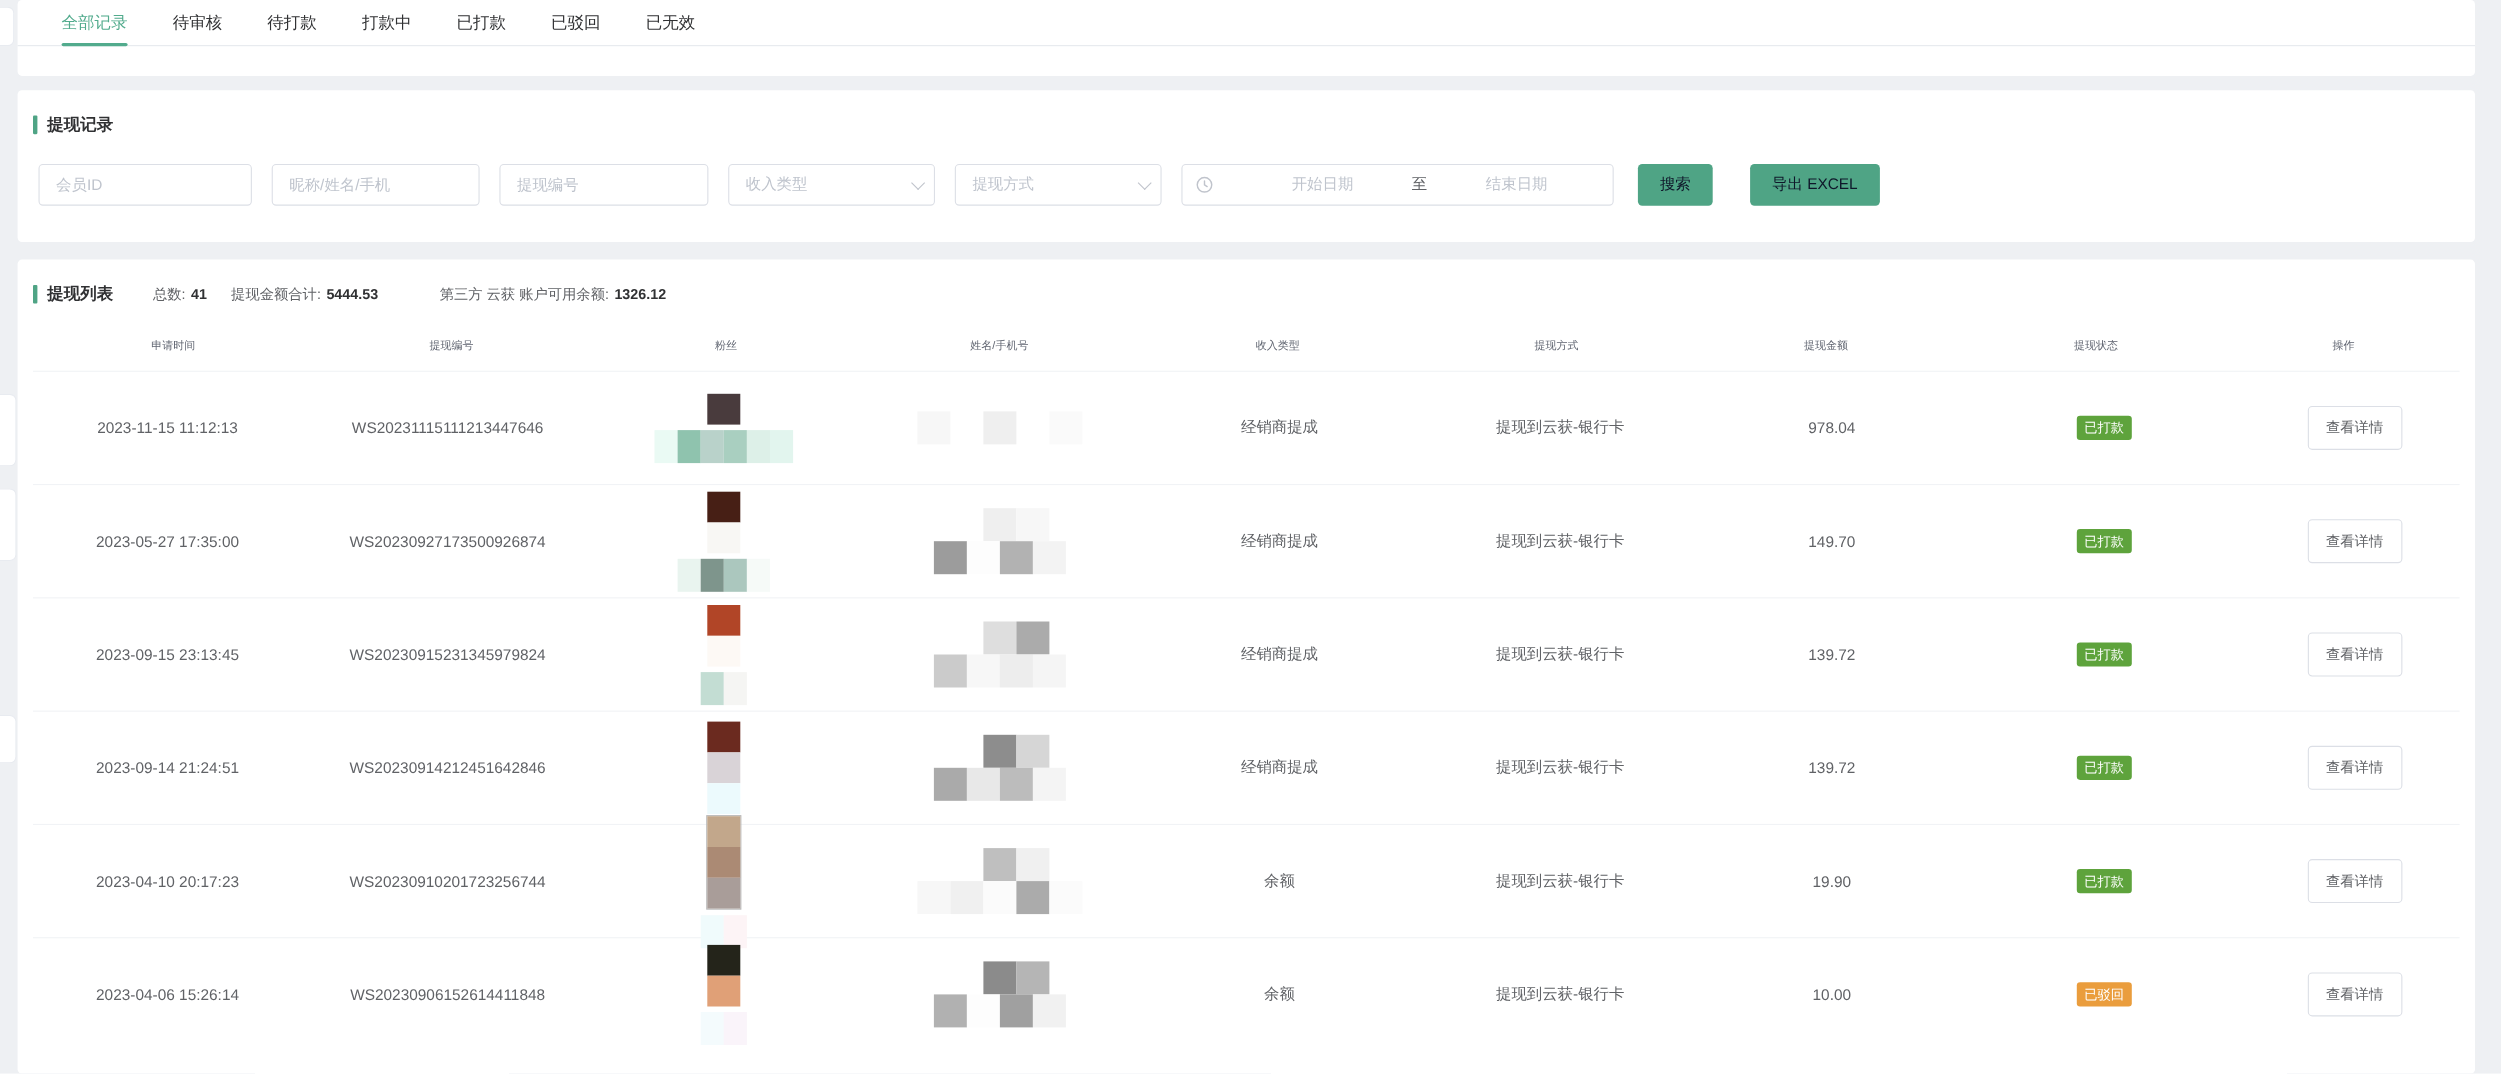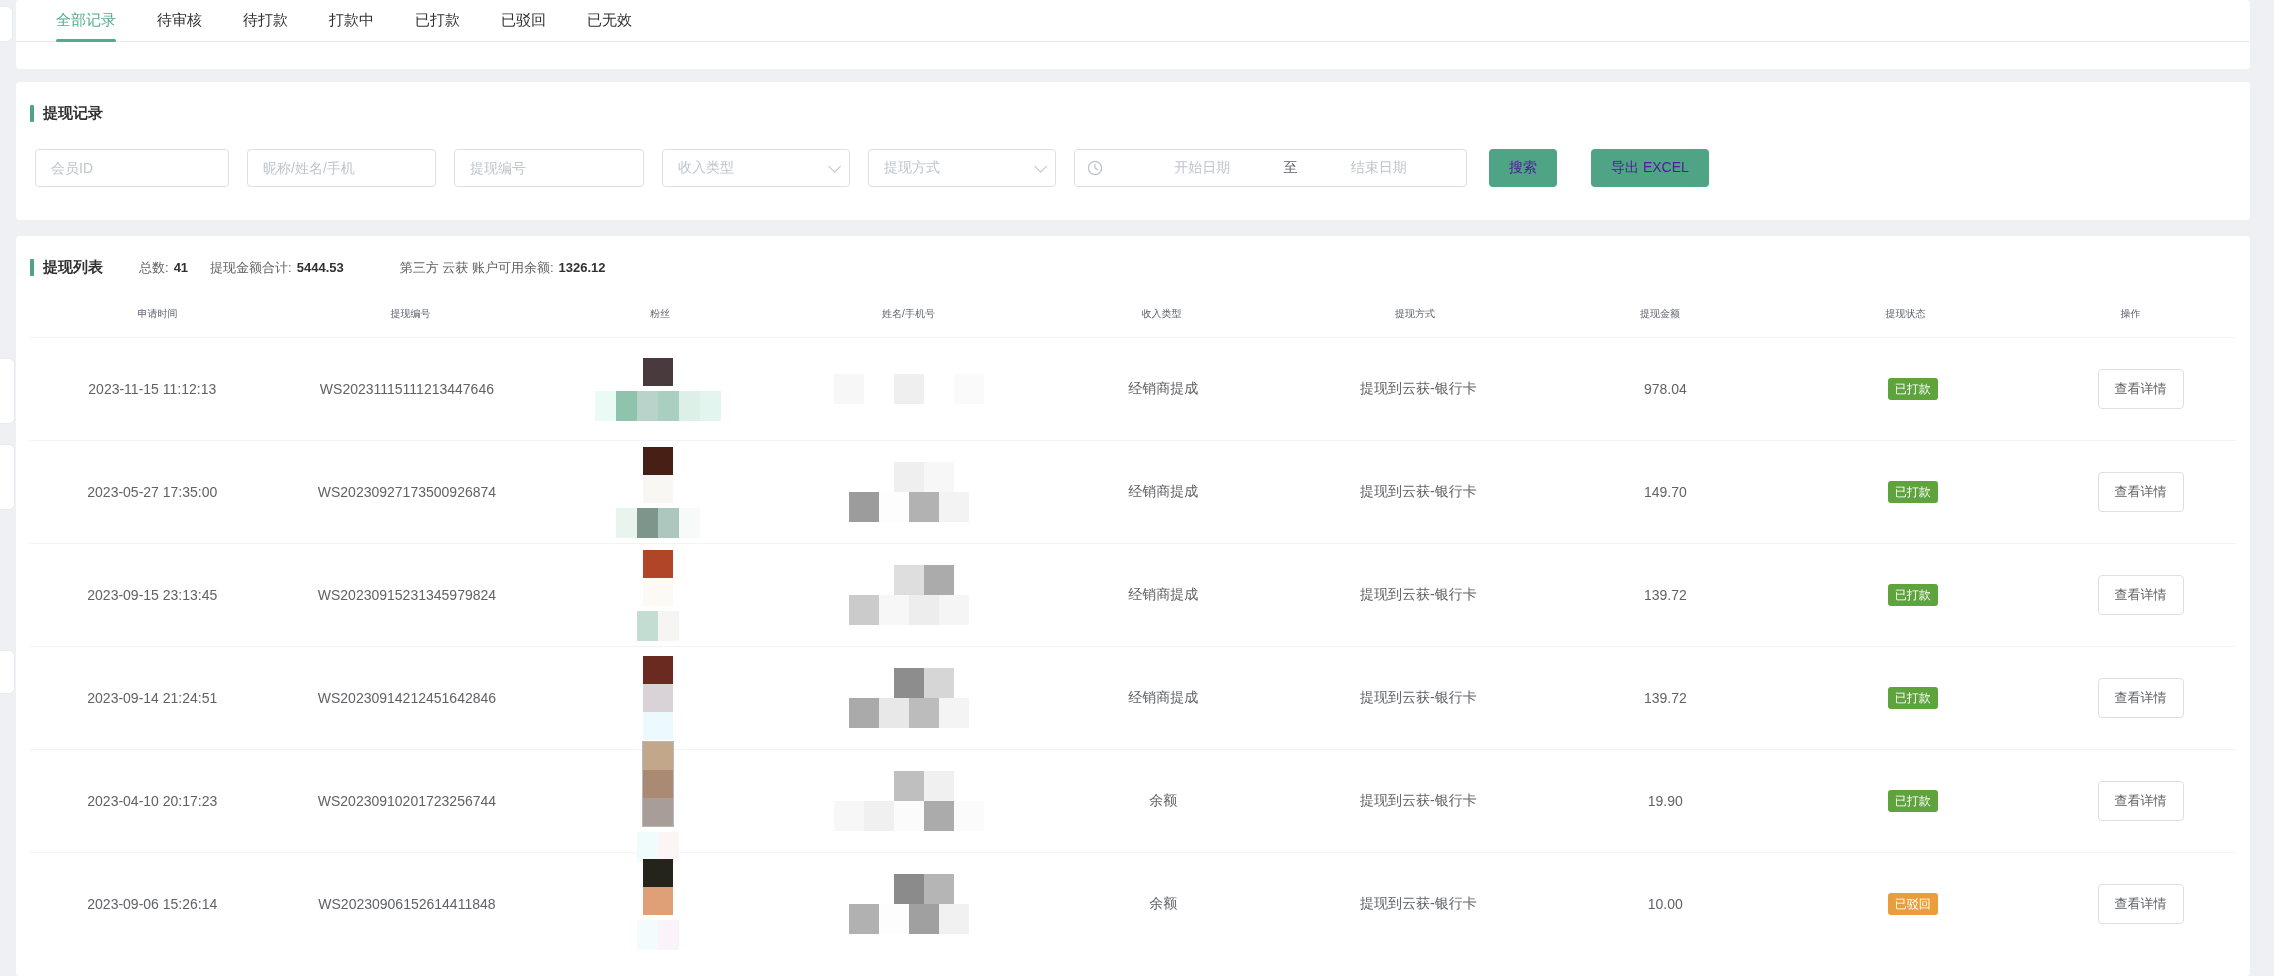--- a/index.html
+++ b/index.html
@@ -36,21 +36,21 @@
   .f-input, .f-select, .f-date {
     height:38px; border:1px solid #dcdfe6; border-radius:4px; background:#fff; font-size:14px;
   }
   .f-input { padding:6px 15px; color:#606266; width:194px; }
   .f-input::placeholder { color:#bfc4cd; }
   .f-select { display:flex; align-items:center; justify-content:space-between; padding:0 12px 0 15px; color:#bfc4cd; width:188px; cursor:pointer; }
   .chev { width:9px; height:9px; border-right:1.6px solid #c0c4cc; border-bottom:1.6px solid #c0c4cc; transform:rotate(45deg) translateY(-3px); }
   .f-date { display:flex; align-items:center; width:393px; padding:0 10px 0 12px; }
   .f-date .ph { flex:1; text-align:center; color:#bfc4cd; }
   .f-date .sep { color:#606266; font-size:14px; padding:0 4px; }
-  .btn { height:38px; border:none; border-radius:4px; background:#4fa485; color:#4c1d95; font-size:14px; padding:0 20px; cursor:pointer; font-family:inherit; }
+  .btn { height:38px; border:none; border-radius:4px; background:#4fa485; color:#0f172a; font-size:14px; padding:0 20px; cursor:pointer; font-family:inherit; }
   .btn + .btn { margin-left:16px; }
 
   
   #list-card { top:236px; height:740px; }
   .list-head { display:flex; align-items:center; padding:22px 0 0 14px; }
   .stats { display:flex; align-items:center; margin-left:36px; font-size:13px; }
   .stat { margin-right:22px; white-space:nowrap; }
   .stat.far { margin-left:34px; }
   .stat .lbl { color:#606266; }
   .stat .val { color:#303133; font-weight:bold; margin-left:5px; }
@@ -353,21 +353,21 @@
           <div class="cell c6">提现到云获-银行卡</div>
           <div class="cell c7">19.90</div>
           <div class="cell c8">
             <span class="badge" style="background: rgb(94, 163, 60);">已打款</span>
           </div>
           <div class="cell c9">
             <button class="detail-btn">查看详情</button>
           </div>
         </div>
         <div class="trow">
-          <div class="cell c1">2023-09-06 15:26:14</div>
+          <div class="cell c1">2023-04-06 15:26:14</div>
           <div class="cell c2">WS20230906152614411848</div>
           <div class="cell c3">
             <div class="fan">
               <div class="stack">
                 <div class="blk" style="background: rgb(36, 36, 26); height: 28px;"></div>
                 <div class="blk" style="background: rgb(224, 160, 119); height: 28px;"></div>
               </div>
               <div class="blurrow">
                 <div class="blk" style="background: rgb(244, 251, 253);"></div>
                 <div class="blk" style="background: rgb(250, 244, 250);"></div>

